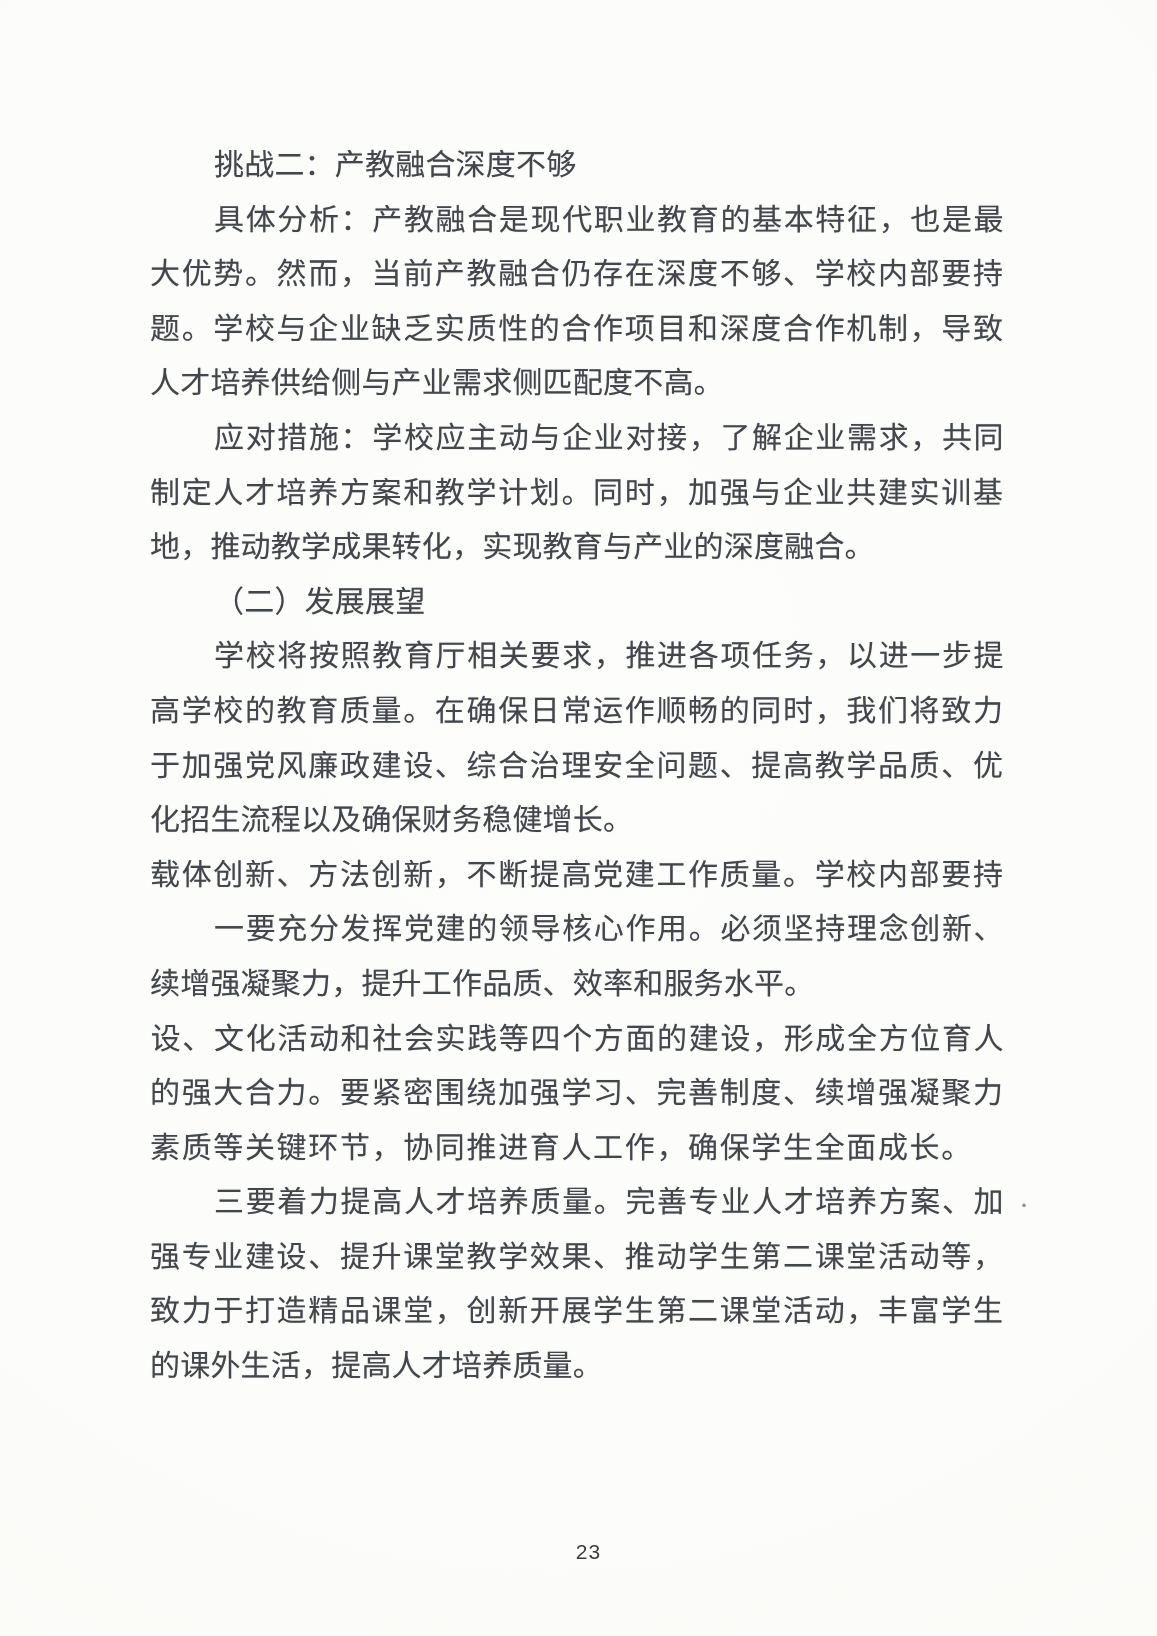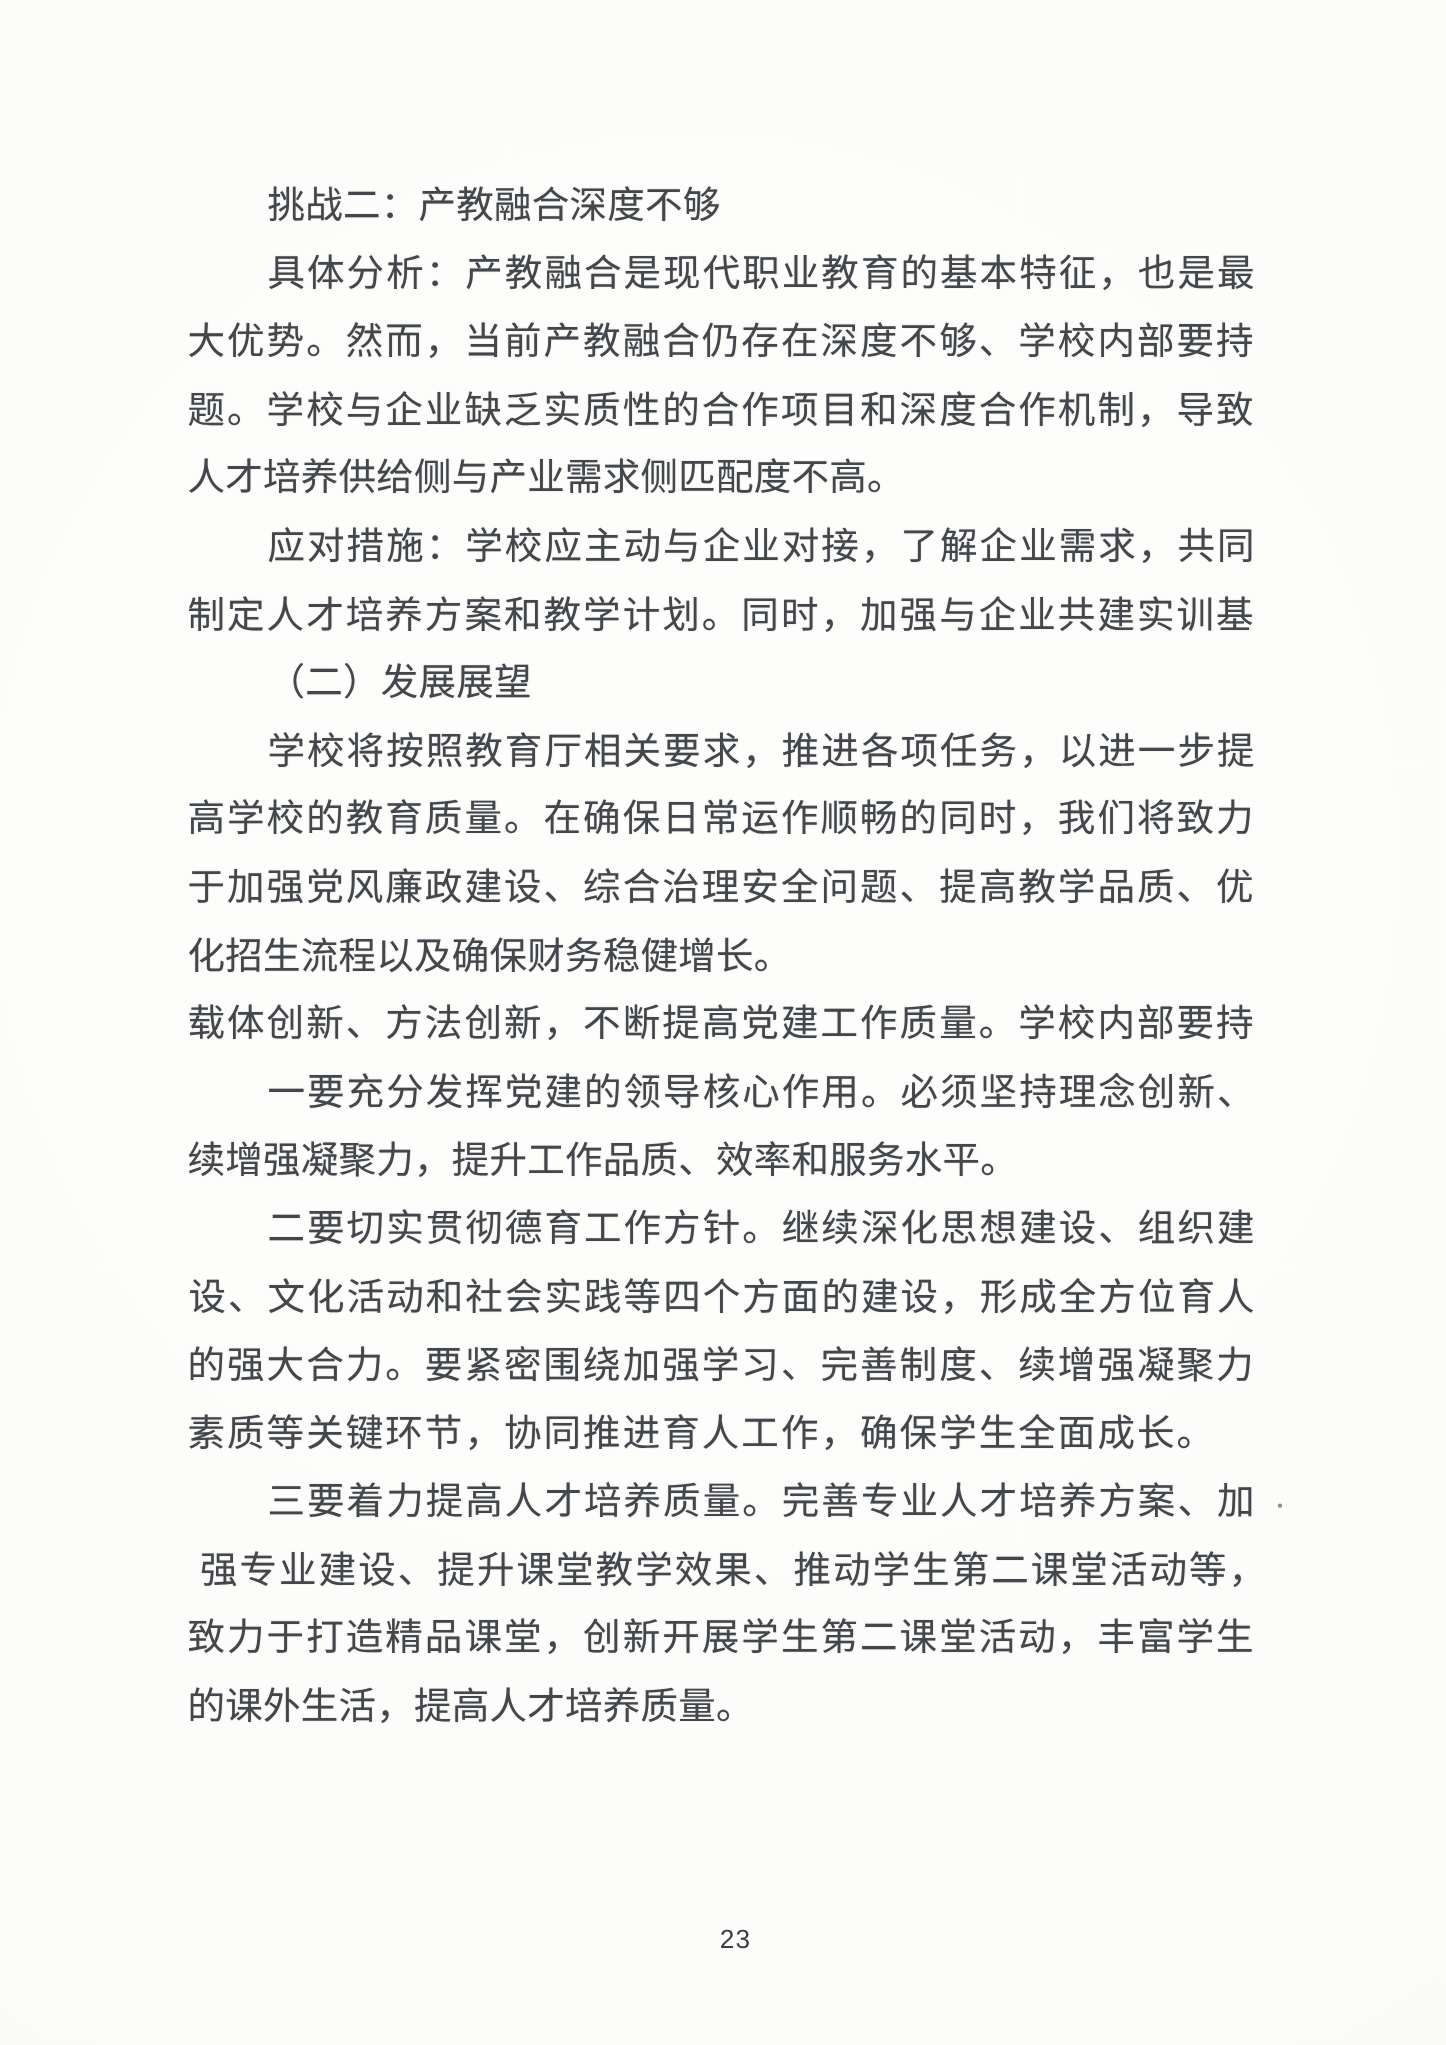--- a/index.html
+++ b/index.html
@@ -74,44 +74,44 @@
       </div>
       <div class="paragraph">
         <div class="line indent flush" style="color: rgb(67, 70, 75);">具体分析：产教融合是现代职业教育的基本特征，也是最</div>
         <div class="line flush" style="color: rgb(67, 70, 75);">大优势。然而，当前产教融合仍存在深度不够、学校内部要持</div>
         <div class="line flush" style="color: rgb(67, 70, 75);">题。学校与企业缺乏实质性的合作项目和深度合作机制，导致</div>
         <div class="line" style="color: rgb(67, 70, 75);">人才培养供给侧与产业需求侧匹配度不高。</div>
       </div>
       <div class="paragraph">
         <div class="line indent flush" style="color: rgb(67, 70, 75);">应对措施：学校应主动与企业对接，了解企业需求，共同</div>
         <div class="line flush" style="color: rgb(67, 70, 75);">制定人才培养方案和教学计划。同时，加强与企业共建实训基</div>
+        <div class="line" style="color: rgb(67, 70, 75);">地，推动教学成果转化，实现教育与产业的深度融合。</div>
       </div>
       <div class="paragraph">
         <div class="line indent" style="color: rgb(67, 70, 75);">（二）发展展望</div>
       </div>
       <div class="paragraph">
         <div class="line indent flush" style="color: rgb(67, 70, 75);">学校将按照教育厅相关要求，推进各项任务，以进一步提</div>
         <div class="line flush" style="color: rgb(67, 70, 75);">高学校的教育质量。在确保日常运作顺畅的同时，我们将致力</div>
         <div class="line flush" style="color: rgb(67, 70, 75);">于加强党风廉政建设、综合治理安全问题、提高教学品质、优</div>
         <div class="line" style="color: rgb(67, 70, 75);">化招生流程以及确保财务稳健增长。</div>
       </div>
       <div class="paragraph">
         <div class="line flush" style="color: rgb(67, 70, 75);">载体创新、方法创新，不断提高党建工作质量。学校内部要持</div>
         <div class="line indent flush" style="color: rgb(67, 70, 75);">一要充分发挥党建的领导核心作用。必须坚持理念创新、</div>
         <div class="line" style="color: rgb(67, 70, 75);">续增强凝聚力，提升工作品质、效率和服务水平。</div>
       </div>
       <div class="paragraph">
-        <div class="line indent flush" style="color: rgb(67, 70, 75);">二要切实贯彻德育工作方针。继续深化思想建设、组织建</div>
         <div class="line flush" style="color: rgb(67, 70, 75); text-align: center;">设、文化活动和社会实践等四个方面的建设，形成全方位育人</div>
         <div class="line flush" style="color: rgb(67, 70, 75);">的强大合力。要紧密围绕加强学习、完善制度、续增强凝聚力</div>
         <div class="line flush" style="color: rgb(67, 70, 75);">素质等关键环节，协同推进育人工作，确保学生全面成长。</div>
       </div>
       <div class="paragraph">
         <div class="line indent flush" style="color: rgb(67, 70, 75);">三要着力提高人才培养质量。完善专业人才培养方案、加</div>
-        <div class="line flush" style="color: rgb(67, 70, 75); margin-left: 10px;">强专业建设、提升课堂教学效果、推动学生第二课堂活动等，</div>
+        <div class="line flush" style="color: rgb(67, 70, 75);">强专业建设、提升课堂教学效果、推动学生第二课堂活动等，</div>
         <div class="line flush" style="color: rgb(67, 70, 75);">致力于打造精品课堂，创新开展学生第二课堂活动，丰富学生</div>
         <div class="line" style="color: rgb(67, 70, 75);">的课外生活，提高人才培养质量。</div>
       </div>
     </main>
   <span class="stray-dot">·</span>
   <footer class="page-footer">
     <span class="page-number" style="color: rgb(60, 61, 63);">23</span>
   </footer>
 </div>
 

